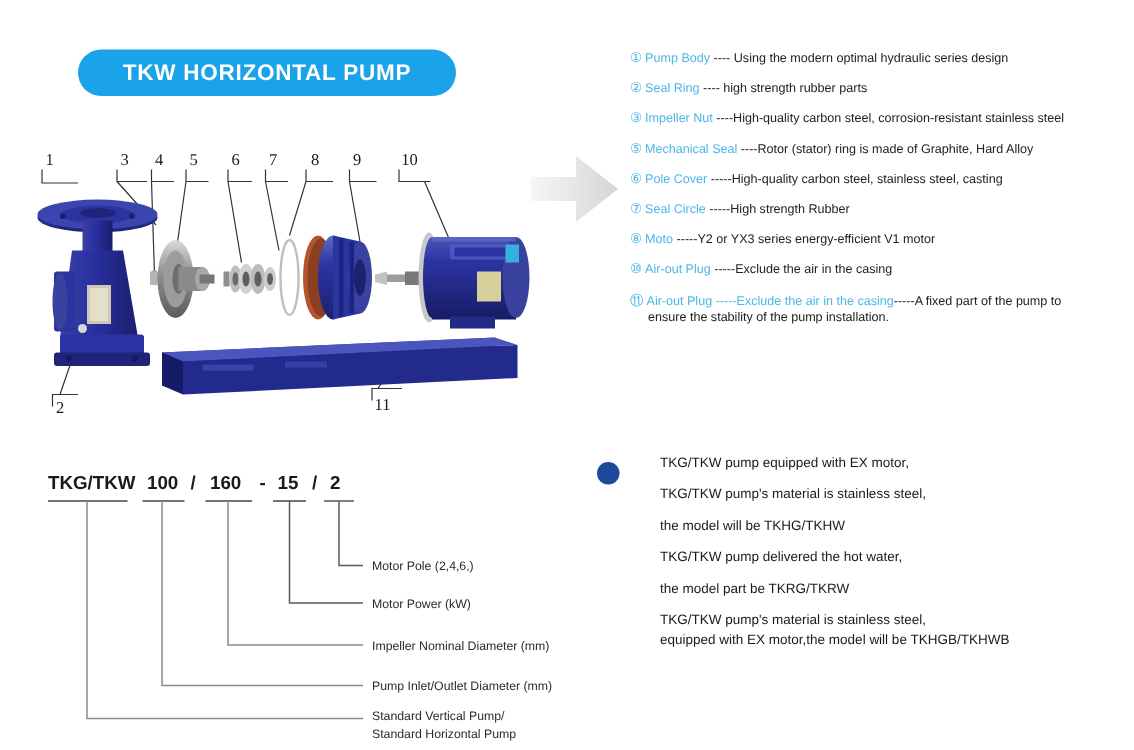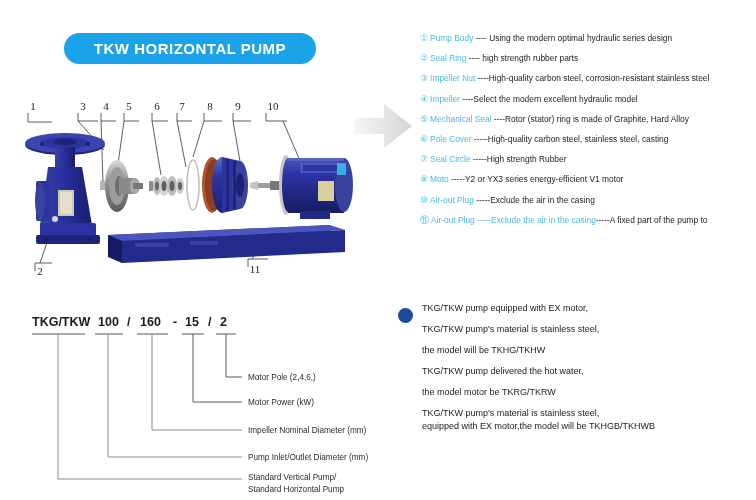--- a/index.html
+++ b/index.html
@@ -12,21 +12,21 @@
     height: 500px;
     position: relative;
     overflow: hidden;
     font-family: "Liberation Sans", sans-serif;
     color: #1a1a1a;
   }
 
   
   .title-banner {
     position: absolute;
-    left: 64px;
+    left: 52px;
     top: 33px;
     width: 252px;
     height: 31px;
     background: #1aa3e8;
     border-radius: 16px;
     display: flex;
     align-items: center;
     justify-content: center;
   }
   .title-banner-text {
@@ -120,21 +120,21 @@
   .notes-bullet {
     position: absolute;
     left: 0px;
     top: 5px;
     width: 15px;
     height: 15px;
     border-radius: 50%;
     background: #1c4a9b;
   }
   .notes-lines {
-    margin-left: 24px;
+    margin-left: 42px;
   }
   .note-line {
     font-size: 9px;
     line-height: 11px;
     margin-bottom: 10px;
     color: #1a1a1a;
     white-space: nowrap;
   }
   .note-line.tight {
     margin-bottom: 2px;
@@ -328,23 +328,20 @@
   </div>
 
   <div class="legend-item">
     <span class="legend-num">②</span><span class="legend-part">Seal Ring</span><span class="legend-desc"> ---- </span><span class="legend-desc">high strength rubber parts</span>
   </div>
 
   <div class="legend-item">
     <span class="legend-num">③</span><span class="legend-part">Impeller Nut</span><span class="legend-desc"> ----</span><span class="legend-desc">High-quality carbon steel, corrosion-resistant stainless steel</span>
   </div>
 
-  <div class="legend-item">
-    <span class="legend-num">④</span><span class="legend-part">Impeller</span><span class="legend-desc"> ----</span><span class="legend-desc">Select the modern excellent hydraulic model</span>
-  </div>
 
   <div class="legend-item">
     <span class="legend-num">⑤</span><span class="legend-part">Mechanical Seal</span><span class="legend-desc"> ----</span><span class="legend-desc">Rotor (stator) ring is made of Graphite, Hard Alloy</span>
   </div>
 
   <div class="legend-item">
     <span class="legend-num">⑥</span><span class="legend-part">Pole Cover</span><span class="legend-desc"> -----</span><span class="legend-desc">High-quality carbon steel, stainless steel, casting</span>
   </div>
 
   <div class="legend-item">
@@ -355,20 +352,21 @@
     <span class="legend-num">⑧</span><span class="legend-part">Moto</span><span class="legend-desc"> -----</span><span class="legend-desc">Y2 or YX3 series energy-efficient V1 motor</span>
   </div>
 
 
   <div class="legend-item">
     <span class="legend-num">⑩</span><span class="legend-part">Air-out Plug</span><span class="legend-desc"> -----</span><span class="legend-desc">Exclude the air in the casing</span>
   </div>
 
   <div class="legend-item wrap">
     <span class="legend-num">⑪</span><span class="legend-part">Air-out Plug</span><span class="legend-desc blue"> -----</span><span class="legend-desc blue">Exclude the air in the casing</span><span class="legend-desc">-----</span><span class="legend-desc">A fixed part of the pump to</span>
+    <span class="legend-cont">ensure the stability of the pump installation.</span>
   </div>
 
 </div>
 
 <div class="model-block">
   <svg width="380" height="200" viewBox="0 0 380 200" xmlns="http://www.w3.org/2000/svg">
 
     <text class="mcode" x="22" y="14">TKG/TKW</text>
     <text class="mcode" x="88" y="14">100</text>
     <text class="mcode" x="117" y="14">/</text>
@@ -415,17 +413,17 @@
   </svg>
 </div>
 
 <div class="notes">
   <div class="notes-bullet"></div>
   <div class="notes-lines">
     <div class="note-line">TKG/TKW pump equipped with EX motor,</div>
     <div class="note-line">TKG/TKW pump's material is stainless steel,</div>
     <div class="note-line">the model will be TKHG/TKHW</div>
     <div class="note-line">TKG/TKW pump delivered the hot water,</div>
-    <div class="note-line">the model motor be TKRG/TKRW</div>
+    <div class="note-line">the model part be TKRG/TKRW</div>
     <div class="note-line tight">TKG/TKW pump's material is stainless steel,</div>
     <div class="note-line last">equipped with EX motor,the model will be TKHGB/TKHWB</div>
   </div>
 </div>
 
 </body></html>

